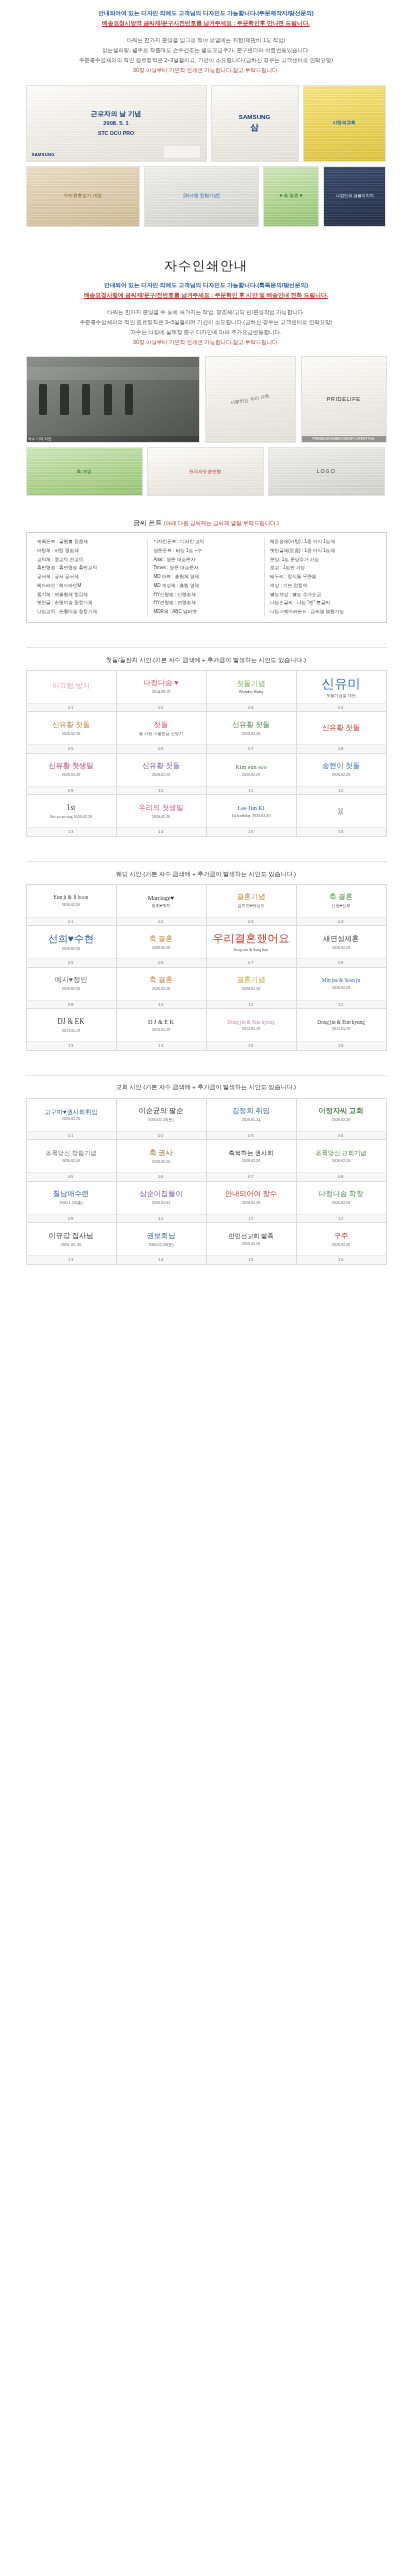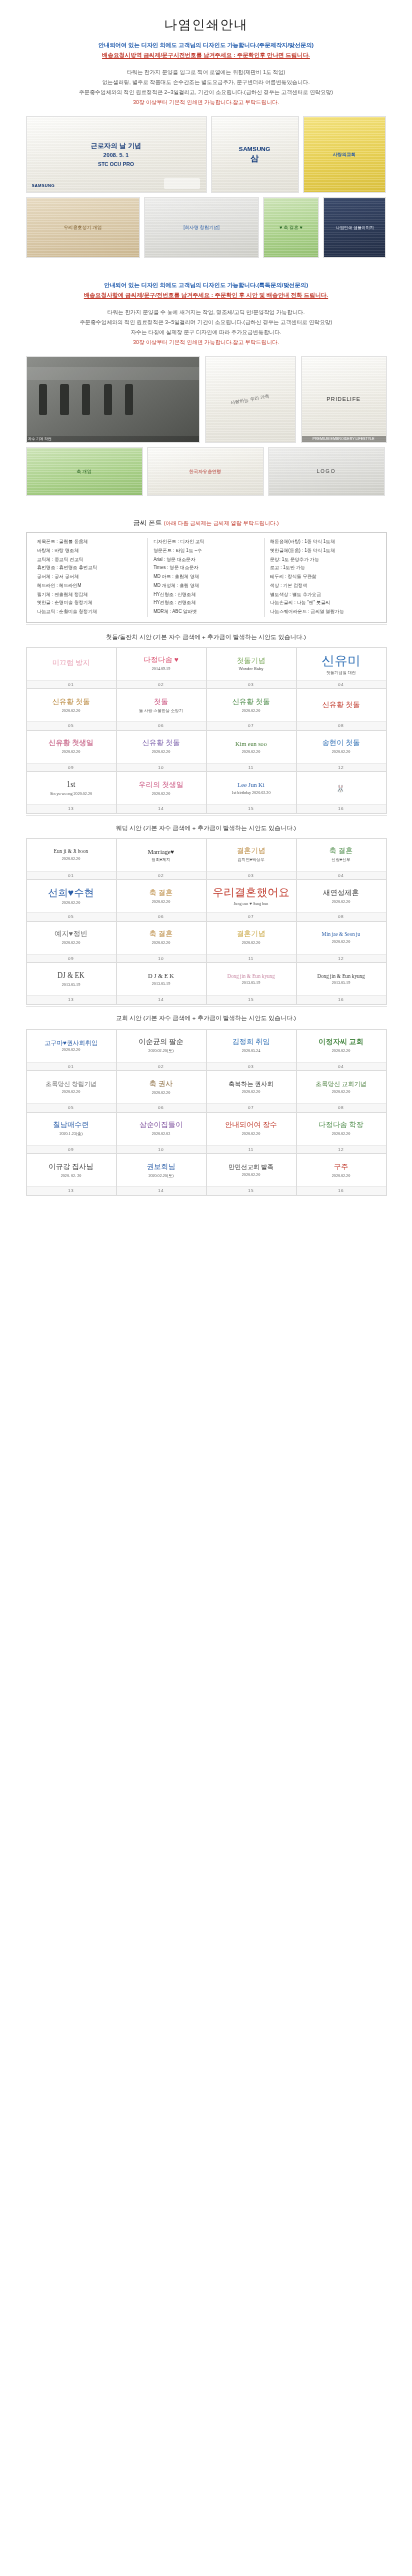--- a/index.html
+++ b/index.html
@@ -60,21 +60,21 @@
   .fonttable-wrap { width:361px; margin: 13.4px auto 0; }
   .ft-head { text-align:center; font-size:6.7px; margin-bottom:4.1px; color:#222; }
   .ft-head .small { font-size:5.4px; color:#c0392b; }
   .ft-box { border:0.5px solid #cfcfcf; padding:5.2px; display:flex; gap:0; background:#fff; }
   .ft-col { flex:1; padding:0 5.2px; }
   .ft-col + .ft-col { border-left:0.5px solid #e2e2e2; }
   .ft-row { display:flex; font-size:4.6px; line-height:1.9; color:#444; }
   .ft-row .k { width:62%; white-space:nowrap; overflow:hidden; }
 
   
-  .grid-wrap { width:361px; margin:1px auto 0; }
+  .grid-wrap { width:361px; margin:24px auto 0; }
   .grid-title { text-align:center; font-size:6px; color:#333; margin-bottom:5.2px; }
   .grid { display:grid; grid-template-columns: repeat(4, 1fr); border-left:0.5px solid #dcdcdc; border-top:0.5px solid #dcdcdc; }
   .cell { border-right:0.5px solid #dcdcdc; border-bottom:0.5px solid #dcdcdc; background:#fff; }
   .cell .art {
     height:32px; display:flex; align-items:center; justify-content:center;
     padding:2.1px; text-align:center; overflow:hidden;
   }
   .cell .no {
     border-top:0.5px solid #ececec; background:#f7f7f7;
     text-align:center; font-size:4.4px; color:#777; padding:1px 0 1.5px;
@@ -84,21 +84,20 @@
   .stamp .l1 { display:block; }
   .stamp .l2 { display:block; font-size:4.1px; color:#555; margin-top:1px; }
   .spacer { height:7.2px; }
 </style>
 </head>
 <body>
 
 <div class="page">
 
   <div class="section">
-    <div class="sect-title">나염인쇄안내</div>
 
     <div class="lead">
       <div style="color:#1552a8;font-weight:bold;">안내되어여 있는 디자인 외에도 고객님의 디자인도 가능합니다.(주문제작지/맞선문의)</div>
       <div style="color:#c0392b;font-weight:bold;text-decoration:underline;">배송요청시방역 금씨제/문구시전번호를 남겨주세요 : 주문확인후 만나면 드립니다.</div>
     </div>
 
     <div class="body-copy" style="text-align:center;">
       <div>타워는 한가지 문양을 입그로 찍어 로열에는 위험(제판비 1도 적업)</div>
       <div>없는셀러링, 별주로 작품대도 손수간조는 별도요금추가, 문구변더라 여름변동있습니다.</div>
       <div>주문중수업체와의 적인 원료정적은 2~3일걸리고, 기간이 소요됩니다.(급하신 경우는 고객센터로 연락요망)</div>
@@ -147,20 +146,21 @@
         </div>
         <div class="ph tw-navy" style="width:64px;height:61px;">
           <div class="ribs" style="opacity:.25;"></div>
           <div class="emb" style="color:#e8eef8;font-size:4.1px;">나염인쇄 샘플이미지</div>
         </div>
       </div>
     </div>
   </div>
 
   <div class="section" style="padding-top:13.4px;">
+    <div class="sect-title">자수인쇄안내</div>
 
     <div class="lead">
       <div style="color:#1552a8;font-weight:bold;">안내되어 있는 디자인 외에도 고객님의 디자인도 가능합니다.(특독문의/맞선문의)</div>
       <div style="color:#c0392b;font-weight:bold;text-decoration:underline;">배송요청사항에 금씨제/문구/전번호를 남겨주세요 : 주문확인 후 시안 및 배송안내 전화 드립니다.</div>
     </div>
 
     <div class="body-copy" style="text-align:center;">
       <div>타워는 한가지 문양을 수 놓에 새겨지는 작업, 명조체/고딕 만/문양작업 가능합니다.</div>
       <div>주문중수업체와의 적인 원료정적은 3~5일걸리며 기간이 소요됩니다.(급하신 경우는 고객센터로 연락요망)</div>
       <div>자수는 타칭에 실제장 문구 디자인에 따라 추가요금변동합니다.</div>

